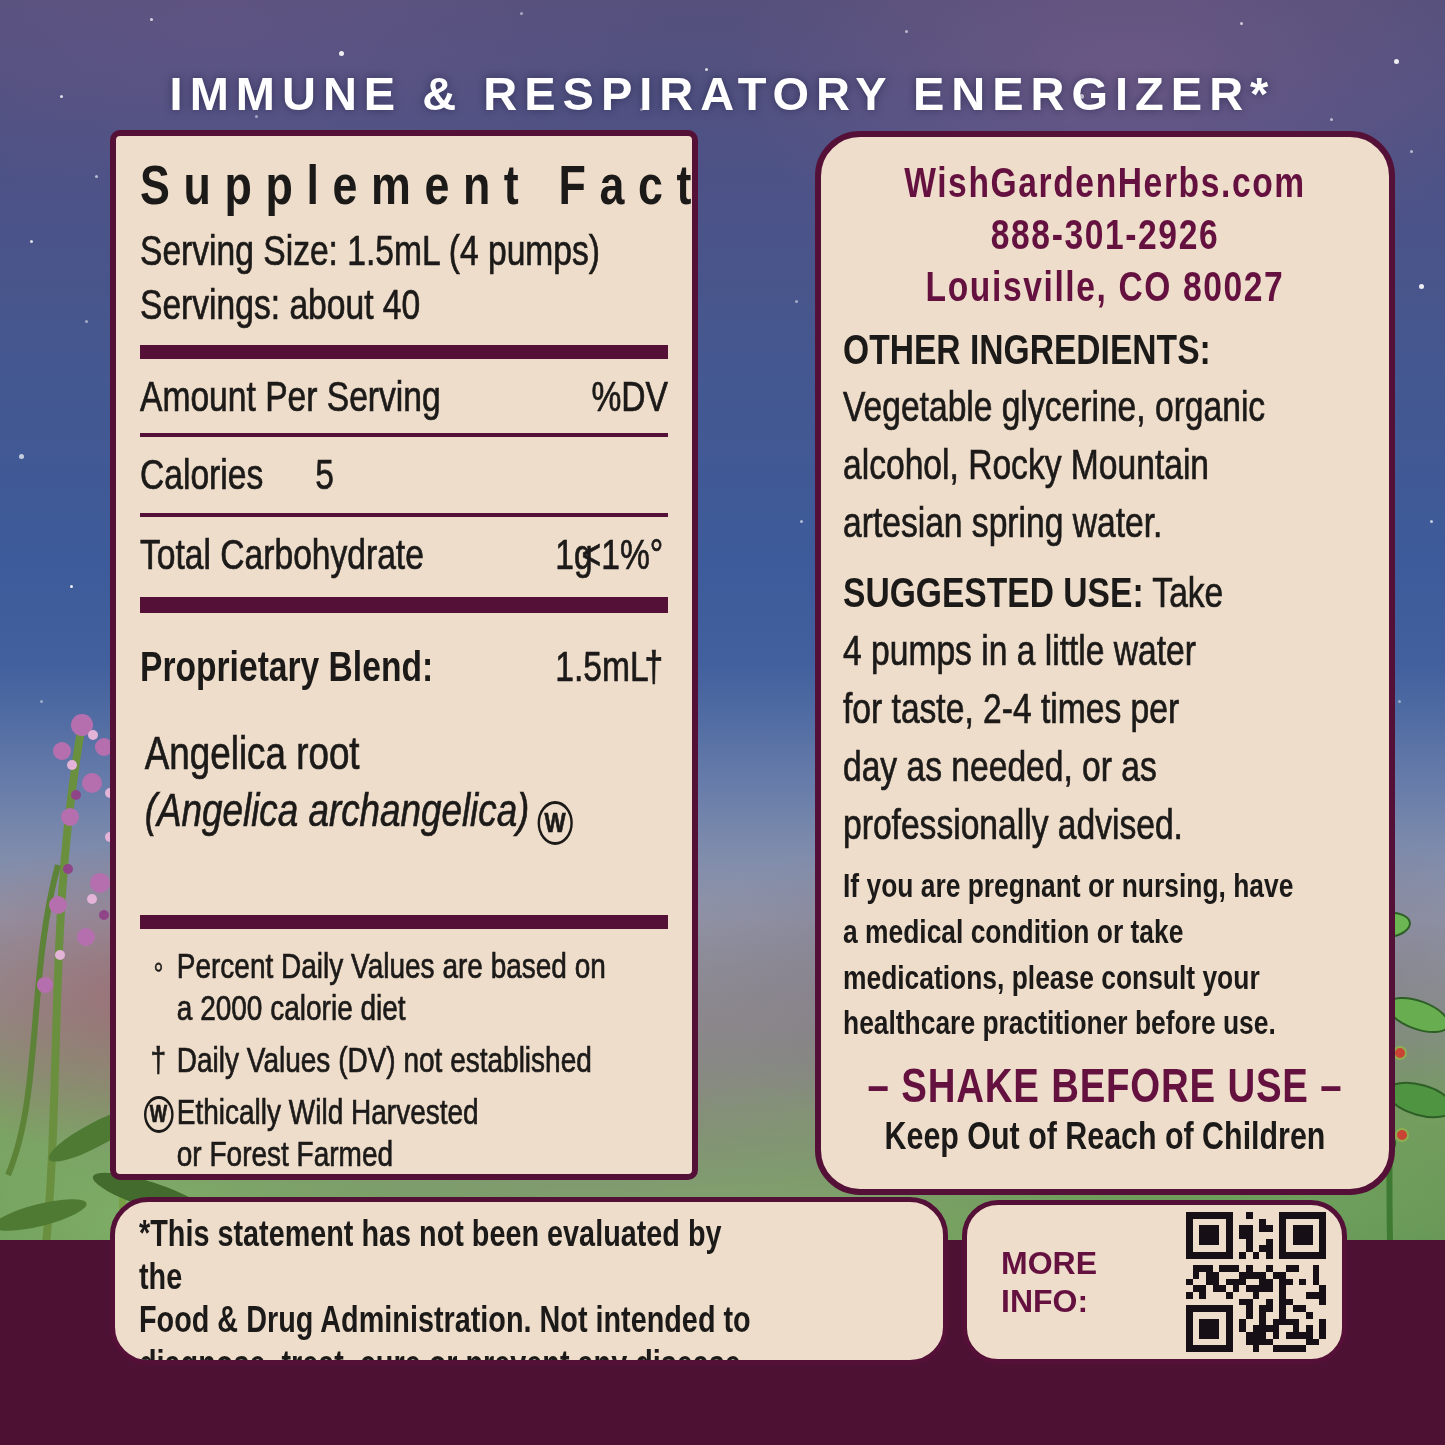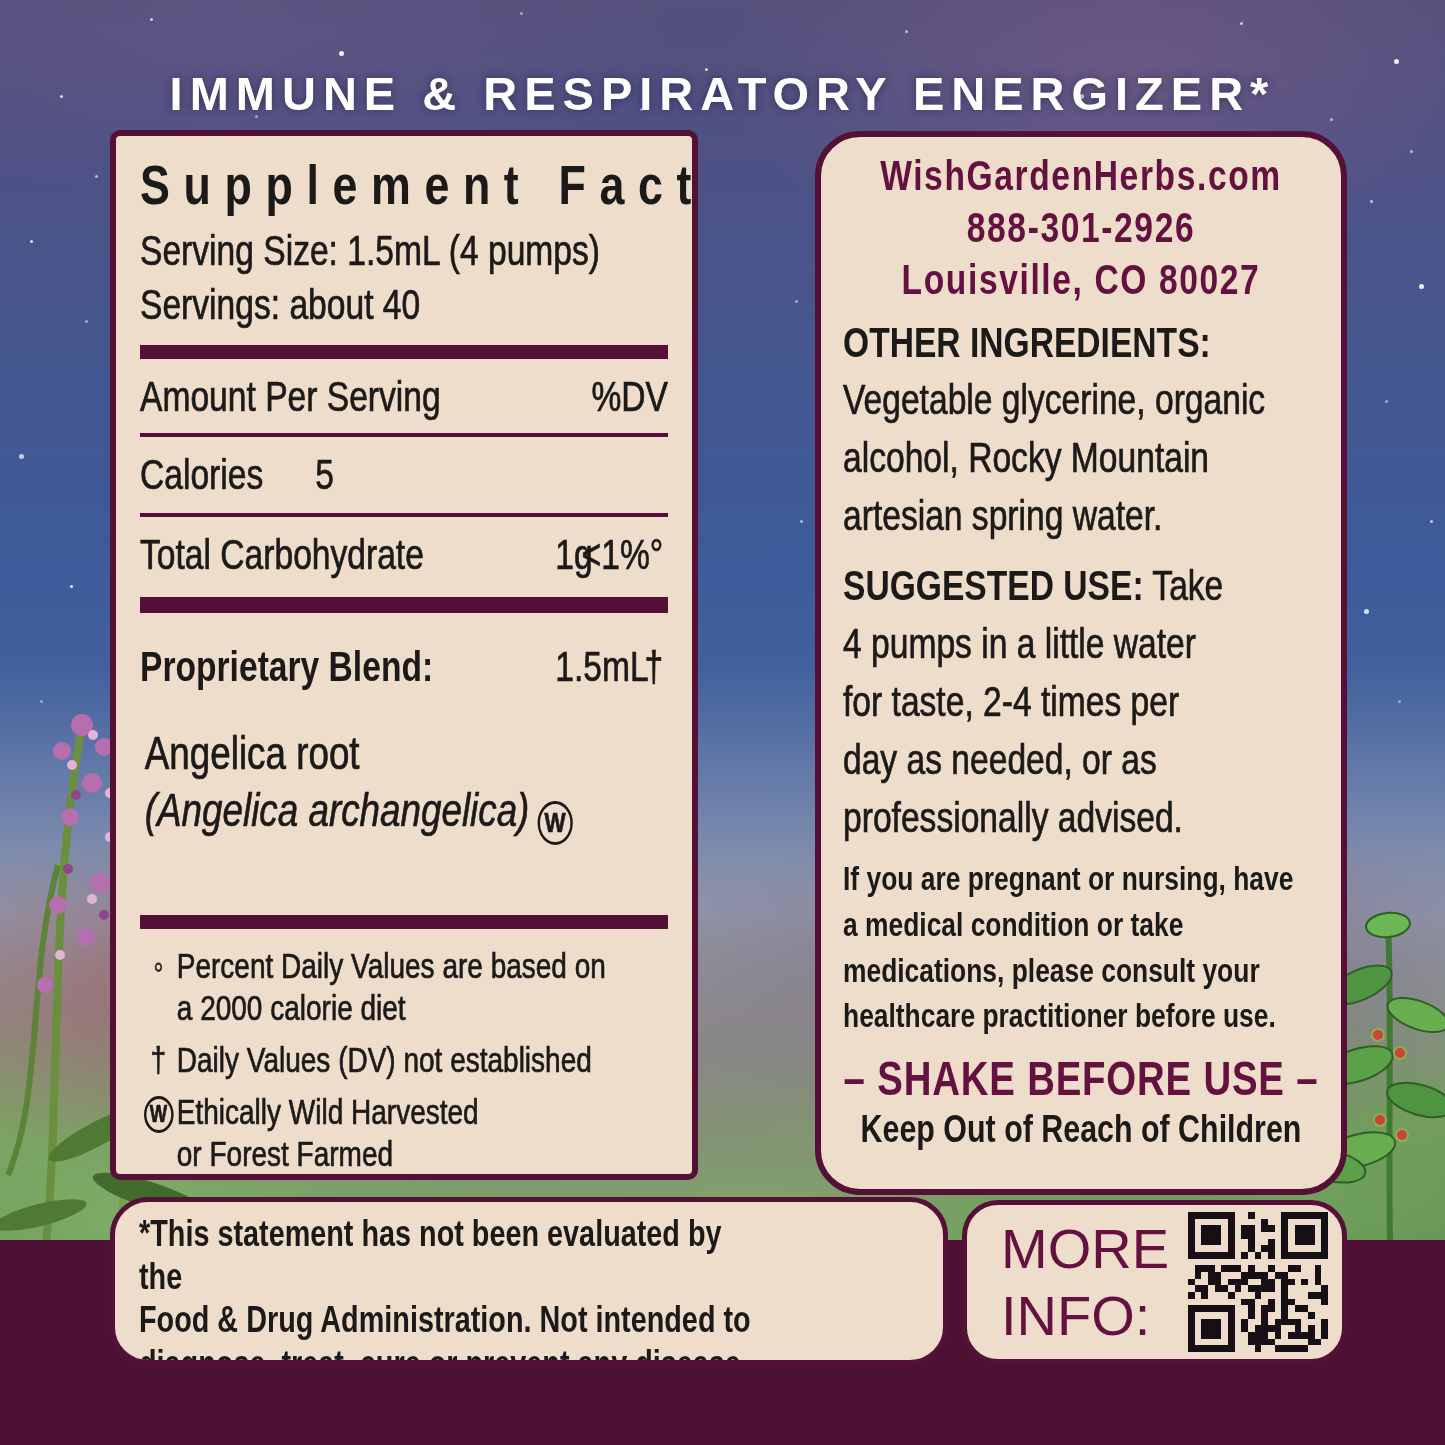--- a/index.html
+++ b/index.html
@@ -41,21 +41,21 @@
   .plant{position:absolute;}
 
   
   .title{position:absolute;left:0;top:66px;width:1445px;margin:0;text-align:center;
     color:#ffffff;font-size:47px;font-weight:bold;letter-spacing:7px;
     text-shadow:0 0 8px rgba(25,25,60,.55);}
 
   
   .panel{position:absolute;background:#eeddca;border:6px solid #551038;overflow:hidden;color:#1c1a19;}
   .facts{left:110px;top:130px;width:588px;height:1050px;border-radius:10px;padding:16px 24px;}
-  .info{left:815px;top:131px;width:532px;height:1064px;border-radius:45px;padding:13px 22px;}
+  .info{left:815px;top:131px;width:580px;height:1064px;border-radius:45px;padding:20px 22px;}
   .cond{width:125%;transform:scaleX(.8);transform-origin:left top;}
   .semi{-webkit-text-stroke:.7px #1c1a19;}
 
   
   .facts h2{margin:2px 0 8px;font-size:56px;font-weight:bold;letter-spacing:17px;line-height:1.1;white-space:nowrap;}
   .sline{font-size:42px;line-height:1.3;}
   .bar{height:14px;background:#551038;margin:12px 0 8px;}
   .bar.big{height:16px;margin:10px 0 14px;}
   .bar.post-ing{margin-top:70px;margin-bottom:0;}
   .rule{height:4px;background:#551038;margin:6px 0;}
@@ -87,21 +87,21 @@
   .warning{margin-top:10px;font-size:33px;font-weight:bold;line-height:1.38;}
   .shake{margin-top:12px;font-size:48px;font-weight:bold;text-align:center;letter-spacing:1px;}
   .keepout{margin-top:2px;font-size:38px;font-weight:bold;text-align:center;}
 
   
   .disclaimer{left:110px;top:1197px;width:838px;height:168px;border-radius:38px;border-width:5px;
     display:flex;padding:10px 24px;}
   .disclaimer .txt{font-size:36px;font-weight:bold;line-height:1.2;}
   .moreinfo{left:962px;top:1200px;width:385px;height:164px;border-radius:36px;border-width:5px;
     display:flex;align-items:center;gap:22px;padding:8px 16px 8px 34px;}
-  .mi-label{color:#641140;font-size:56px;font-weight:normal;line-height:1.2;width:165px;}
+  .mi-label{color:#641140;font-size:32px;font-weight:bold;line-height:1.2;width:165px;}
   .qr{flex:0 0 140px;}
 </style>
 </head>
 <body>
 
 <div class="label">
 
   <div class="sky"></div>
   <div class="stars"></div>
   <div class="hills"></div>

